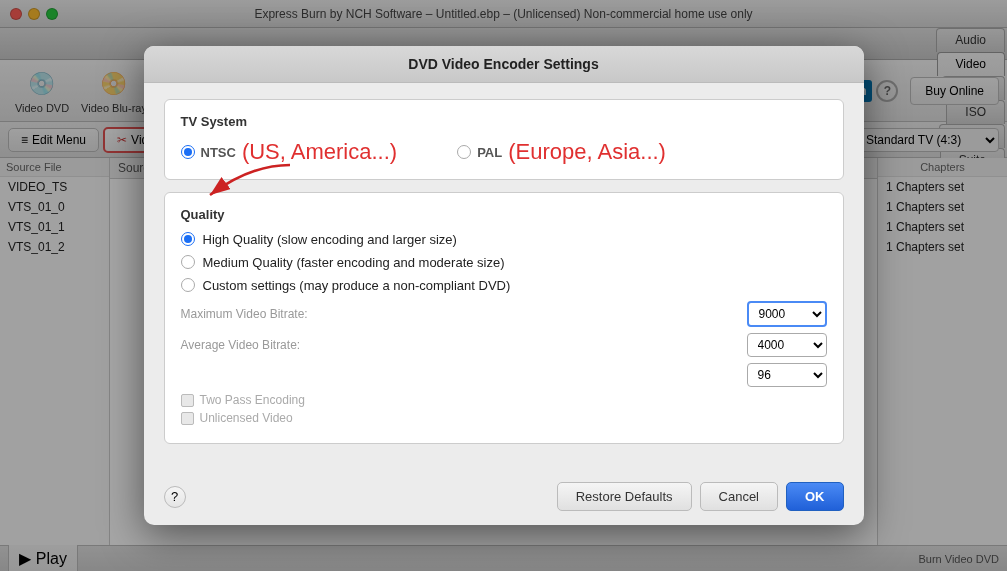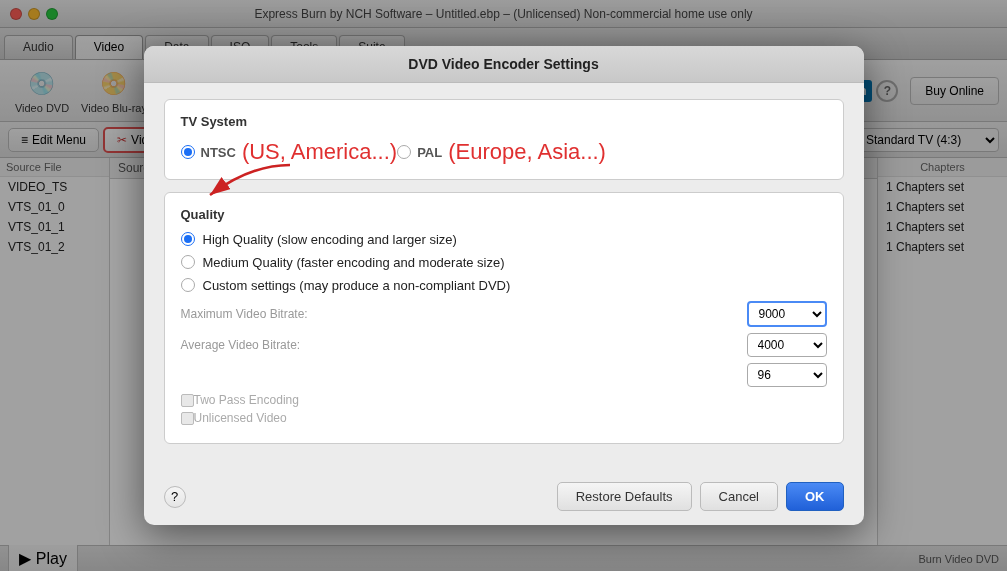--- a/index.html
+++ b/index.html
@@ -45,20 +45,21 @@
     }
 
     
     .tabbar {
       height: 32px;
       background: linear-gradient(to bottom, #e0e0e0, #c8c8c8);
       border-bottom: 1px solid #aaa;
       display: flex;
       align-items: flex-end;
       padding-left: 4px;
+      flex-direction: column;
     }
     .tab {
       padding: 4px 18px 5px;
       font-size: 12px;
       color: #333;
       border: 1px solid #aaa;
       border-bottom: none;
       border-radius: 4px 4px 0 0;
       background: linear-gradient(to bottom, #e8e8e8, #d0d0d0);
       margin-right: 2px;
@@ -283,20 +284,21 @@
     }
     .modal-section-title {
       font-size: 13px;
       font-weight: 600;
       color: #333;
       margin-bottom: 10px;
     }
     .tv-system-row {
       display: flex;
       align-items: center;
+      gap: 60px;
     }
     .radio-option {
       display: flex;
       align-items: center;
       gap: 6px;
     }
     .radio-dot {
       width: 14px; height: 14px;
       border-radius: 50%;
       border: 1px solid #aaa;
@@ -355,20 +357,21 @@
       font-size: 12px;
       width: 80px;
       background: #fff;
     }
     .bitrate-select.highlighted {
       border: 2px solid #4a8af5;
     }
     .checkbox-row {
       display: flex;
       align-items: center;
+      gap: 6px;
       margin-bottom: 4px;
     }
     .checkbox-box {
       width: 13px; height: 13px;
       border: 1px solid #bbb;
       border-radius: 2px;
       background: #e8e8e8;
     }
     .checkbox-label {
       font-size: 12px;

